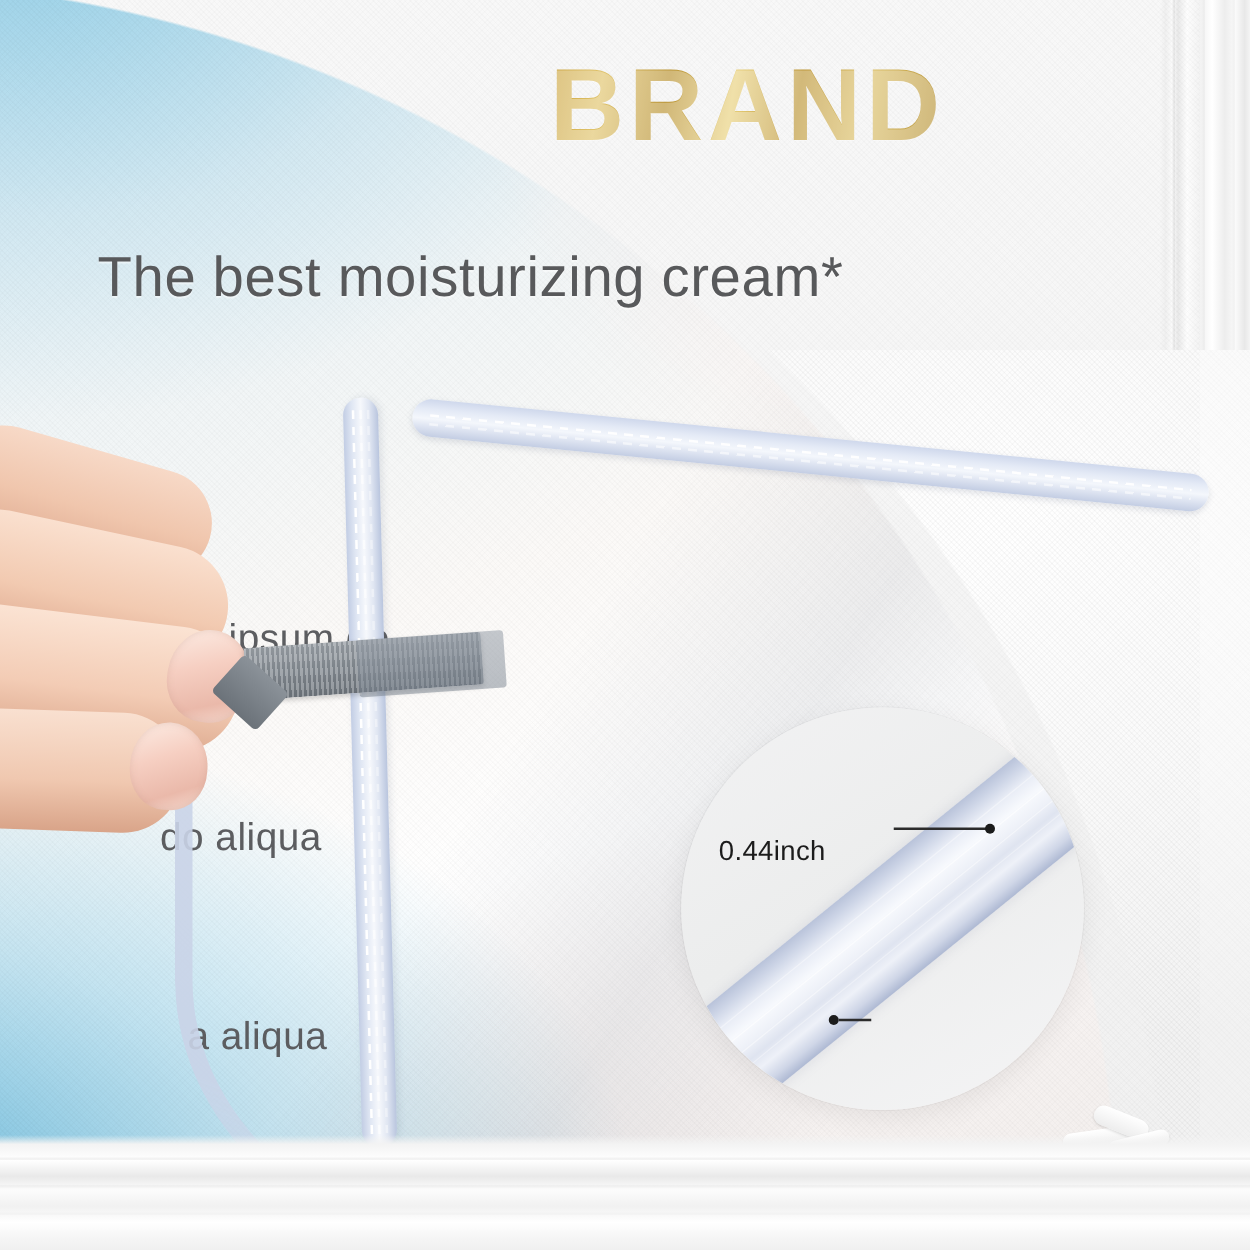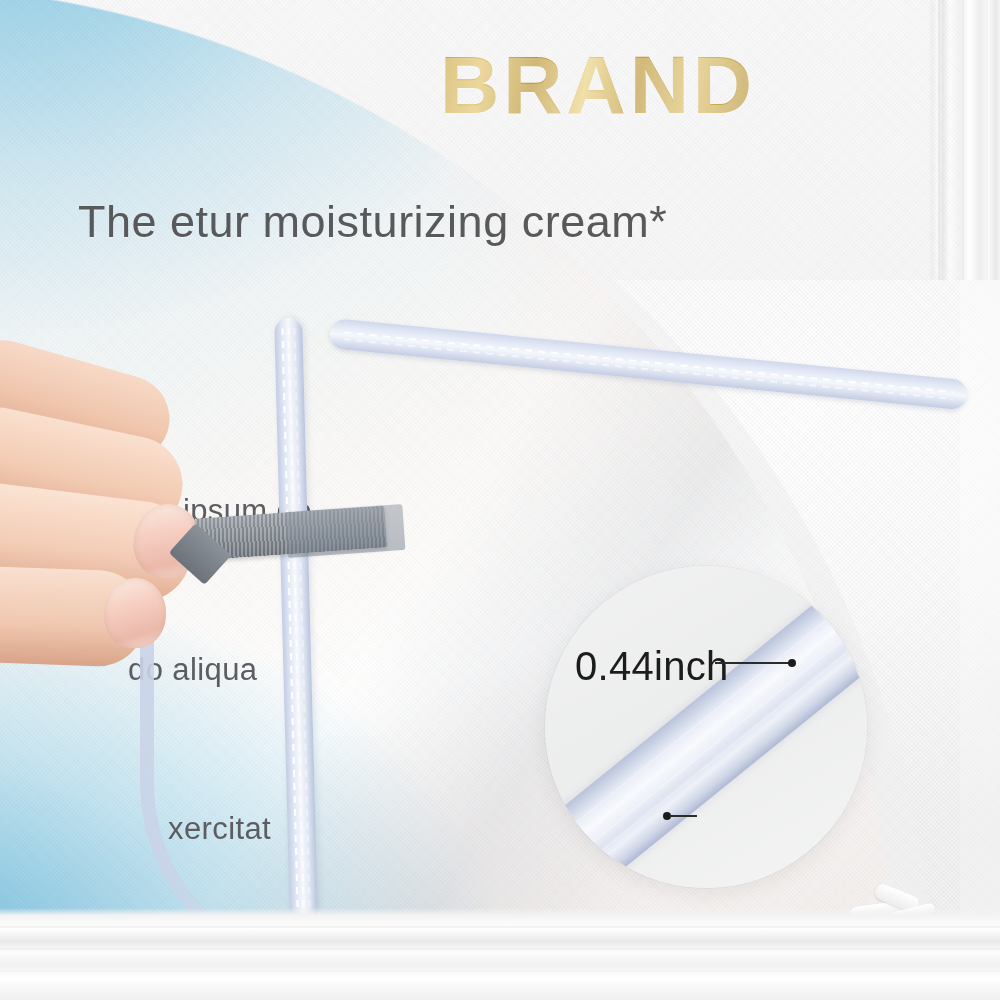--- a/index.html
+++ b/index.html
@@ -216,21 +216,21 @@
     transform:rotate(-39deg);transform-origin:center;
     background:linear-gradient(180deg,
        #b9c3da 0%, #ccd4e6 10%, #e9edf6 24%, #f7f9fd 38%,
        #eef1f8 52%, #dfe4f0 64%, #eef1f8 76%, #cfd6e7 90%, #aeb9d3 100%);
     box-shadow:0 0 10px rgba(120,130,160,.18);
   }
   .callout-strip .ridge{
     position:absolute;left:0;right:0;height:1px;background:rgba(255,255,255,.75);
   }
   .callout-label{
-    position:absolute;font-size:40px;color:#1c1c1c;letter-spacing:.3px;white-space:nowrap;
+    position:absolute;font-size:22px;color:#1c1c1c;letter-spacing:.3px;white-space:nowrap;margin-top:24px;
   }
   .lbl-044{left:30px;top:78px;}
   .lbl-0135{left:144px;top:228px;}
   .leader{position:absolute;height:2px;background:#2b2b2b;}
   .leader-dot{position:absolute;width:8px;height:8px;border-radius:50%;background:#1c1c1c;}
 
   
   .cast{
     position:absolute;left:200px;top:870px;width:700px;height:70px;
     background:radial-gradient(ellipse at 50% 50%, rgba(0,0,0,.07) 0%, rgba(0,0,0,0) 70%);
@@ -264,25 +264,26 @@
     
   </div>
 
   <div class="panel">
     <div class="panel-face"></div>
     <div class="weave"></div>
     <div class="panel-shade"></div>
   </div>
 
   <div class="brand">BRAND</div>
-  <div class="tagline">The etur moisturizing cream*</div>
+  <div class="tagline">The best moisturizing cream*</div>
 
   <div class="body-copy">
     <span>Lorem ipsum do</span>
     <span style="margin-left:44px">do aliqua</span>
+    <span style="margin-left:66px">a aliqua</span>
     <span style="margin-left:84px">xercitat</span>
     
     
     
     
   </div>
 
   <div class="bind bind-top">
     <div class="stitch"></div>
     <div class="stitch s2"></div>

